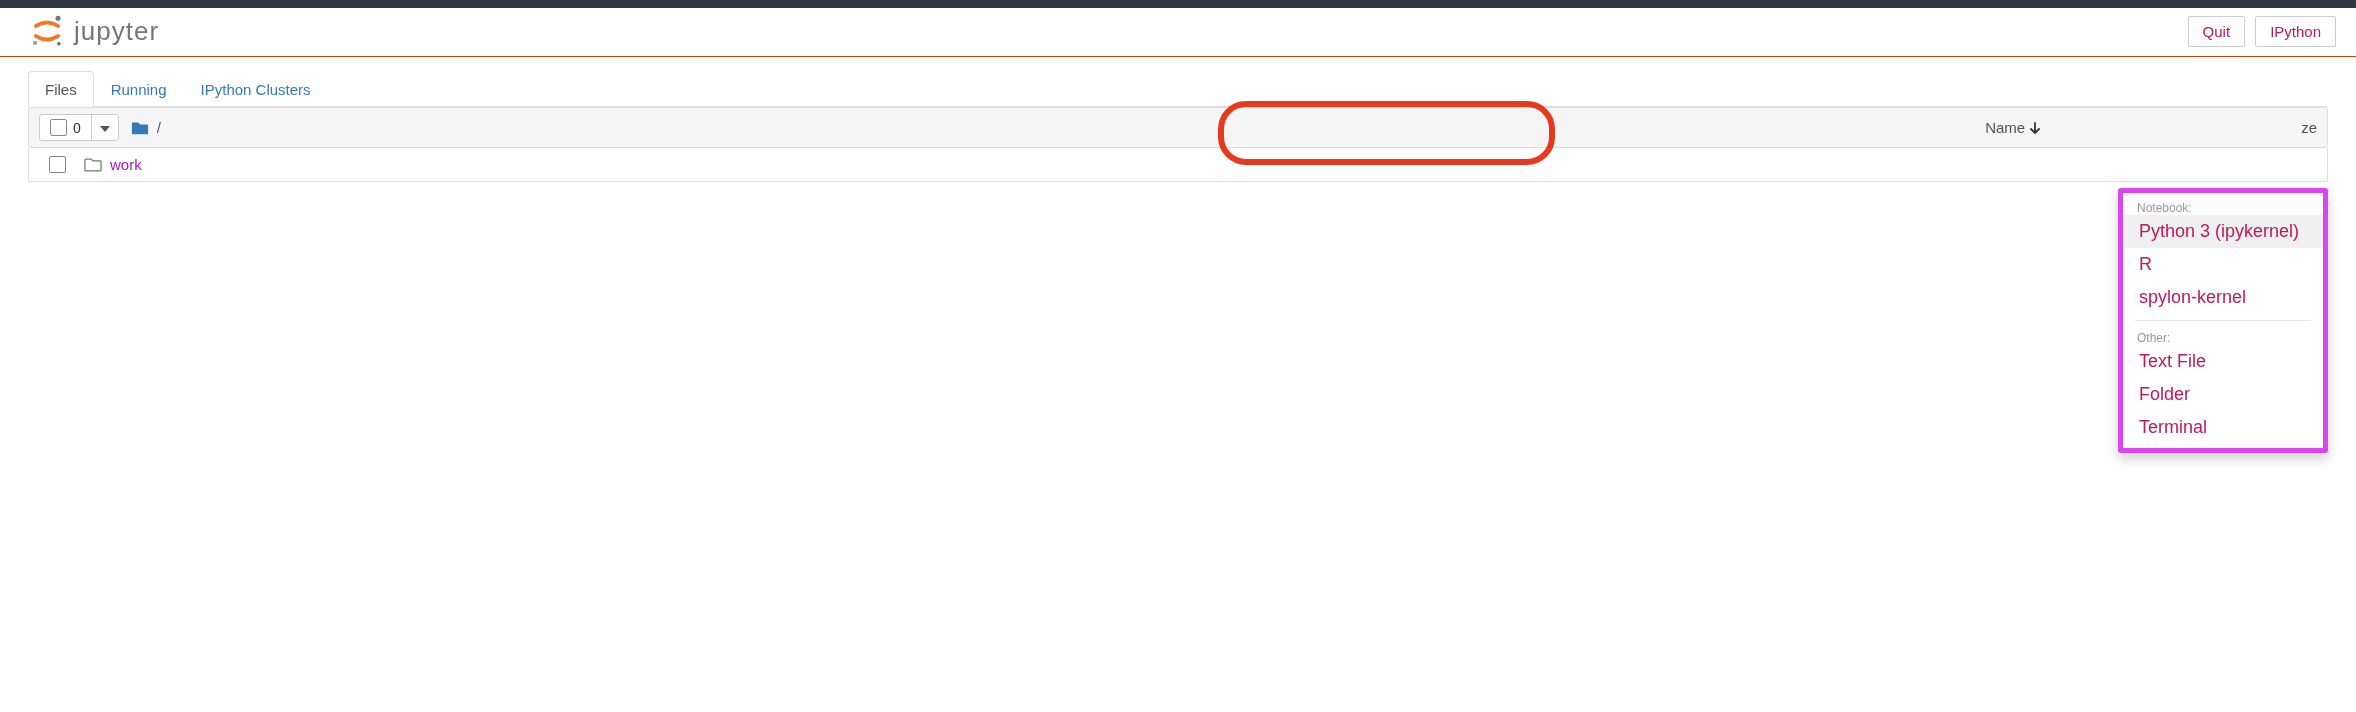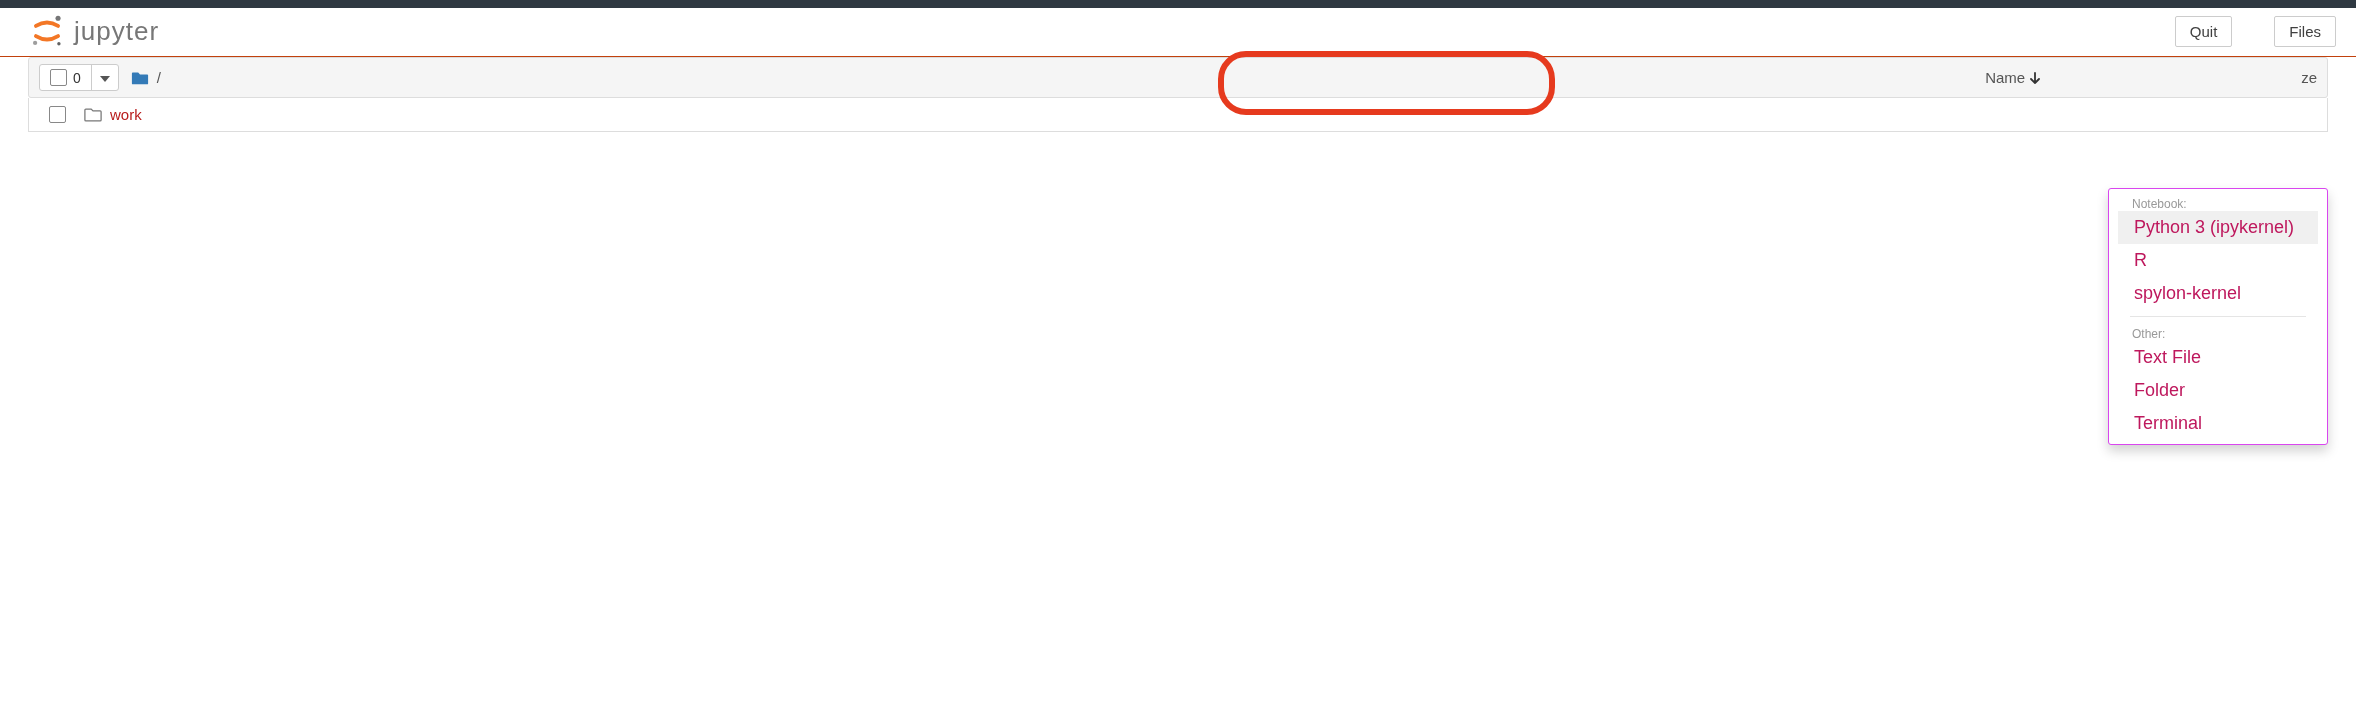--- a/index.html
+++ b/index.html
@@ -1,21 +1,21 @@
 <!DOCTYPE html>
 <html><head>
 <meta charset="utf-8">
 <style>
 html,body{margin:0;padding:0;font-family:"Helvetica Neue",Helvetica,Arial,sans-serif;font-size:14px;color:#333;background:#fff;}
 .topbar{height:8px;background:#2f3942;}
 .header{display:flex;align-items:center;justify-content:space-between;padding:6px 20px 8px 30px;border-bottom:1px solid #c2410c;}
 .logo{display:flex;align-items:center;font-size:26px;color:#777;letter-spacing:1px;}
 .logo svg{margin-right:10px;}
 .header-buttons{display:flex;gap:10px;}
-.btn{background:#fff;border:1px solid #ccc;border-radius:2px;padding:6px 14px;font-size:15px;color:#404040;cursor:pointer;margin-left:32px;}
+.btn{background:#fff;border:1px solid #ccc;border-radius:2px;padding:6px 14px;font-size:15px;color:#be185d;cursor:pointer;}
 .btn.small{padding:4px 10px;font-size:14px;}
 .btn.active{background:#e6e6e6;border-color:#adadad;box-shadow:inset 0 3px 5px rgba(0,0,0,.125);}
 .container{padding:0 28px;}
 .tabs{display:flex;border-bottom:1px solid #ddd;margin-top:14px;}
 .tab{padding:9px 16px;font-size:15px;color:#337ab7;cursor:pointer;border:1px solid transparent;border-bottom:none;margin-bottom:-1px;}
 .tab.active{color:#555;background:#fff;border-color:#ddd #ddd #fff;border-radius:4px 4px 0 0;}
 .toolbar{display:flex;align-items:center;justify-content:space-between;margin:12px 0 8px;}
 .hint{font-size:15px;color:#333;}
 .toolbar-right{display:flex;align-items:center;gap:6px;}
 .listhead{display:flex;align-items:center;background:#f5f5f5;border:1px solid #ddd;border-radius:3px;padding:6px 10px;position:relative;}
@@ -23,24 +23,24 @@
 .selectgroup .sg-left{display:flex;align-items:center;gap:6px;padding:4px 10px;border-right:1px solid #ccc;}
 .selectgroup .sg-right{padding:4px 8px;}
 .checkbox{width:15px;height:15px;border:1.5px solid #888;border-radius:2px;display:inline-block;}
 .caret{display:inline-block;width:0;height:0;border-left:5px solid transparent;border-right:5px solid transparent;border-top:6px solid #555;vertical-align:middle;}
 .folder-icon{color:#337ab7;margin:0 6px 0 12px;}
 .breadcrumb{font-size:15px;color:#555;margin-left:2px;}
 .listhead-right{margin-left:auto;display:flex;align-items:center;gap:30px;font-size:15px;color:#555;}
 .sortcol{display:flex;align-items:center;gap:4px;cursor:pointer;}
 .row{display:flex;align-items:center;border:1px solid #ddd;border-top:none;padding:8px 10px;}
 .row .checkbox{margin:0 18px 0 10px;}
-.row .name{color:#b91c1c;font-size:15px;cursor:pointer;}
+.row .name{color:#a21caf;font-size:15px;cursor:pointer;}
 .row .foldericon{color:#888;margin-right:8px;}
 .redcircle{position:absolute;border:6px solid #e63a1e;border-radius:28px;pointer-events:none;}
-.dropdown{position:absolute;right:28px;top:188px;width:200px;background:#fff;border:1px solid #d946ef;border-radius:3px;box-shadow:0 6px 12px rgba(0,0,0,.18);padding:4px 9px;z-index:20;}
+.dropdown{position:absolute;right:28px;top:188px;width:200px;background:#fff;border:5px solid #d946ef;border-radius:3px;box-shadow:0 6px 12px rgba(0,0,0,.18);padding:4px 0;z-index:20;}
 .dropdown .dd-header{padding:4px 14px 0;font-size:12px;color:#999;}
 .dropdown hr{border:none;border-top:1px solid #e5e5e5;margin:6px 12px;}
 .dropdown .dd-item{padding:6px 16px;font-size:18px;color:#be185d;cursor:pointer;}
 .dropdown .dd-item.hover{background:#f0f0f0;}
 svg{display:block;}
 </style>
 </head>
 <body>
 
 <div class="topbar"></div>
@@ -51,26 +51,31 @@
       <path d="M7 14 Q20 6 33 14" stroke="#f37726" stroke-width="4.5" fill="none" stroke-linecap="round"></path>
       <path d="M7 26 Q20 34 33 26" stroke="#f37726" stroke-width="4.5" fill="none" stroke-linecap="round"></path>
       <circle cx="33" cy="5" r="3" fill="#767677"></circle>
       <circle cx="6" cy="34" r="2.5" fill="#9e9e9e"></circle>
       <circle cx="34" cy="35" r="2" fill="#616262"></circle>
     </svg>
     <span>jupyter</span>
   </div>
   <div class="header-buttons">
     <button class="btn">Quit</button>
-    <button class="btn">Files</button>
+    <button class="btn">IPython</button>
   </div>
 </div>
 
 <div class="container">
 
+  <div class="tabs">
+    <div class="tab active">Files</div>
+    <div class="tab">Running</div>
+    <div class="tab">IPython Clusters</div>
+  </div>
 
 
   <div style="position:relative;">
     <div class="listhead">
       <div class="selectgroup">
         <div class="sg-left">
           <span class="checkbox"></span>
           <span>0</span>
         </div>
         <div class="sg-right">

